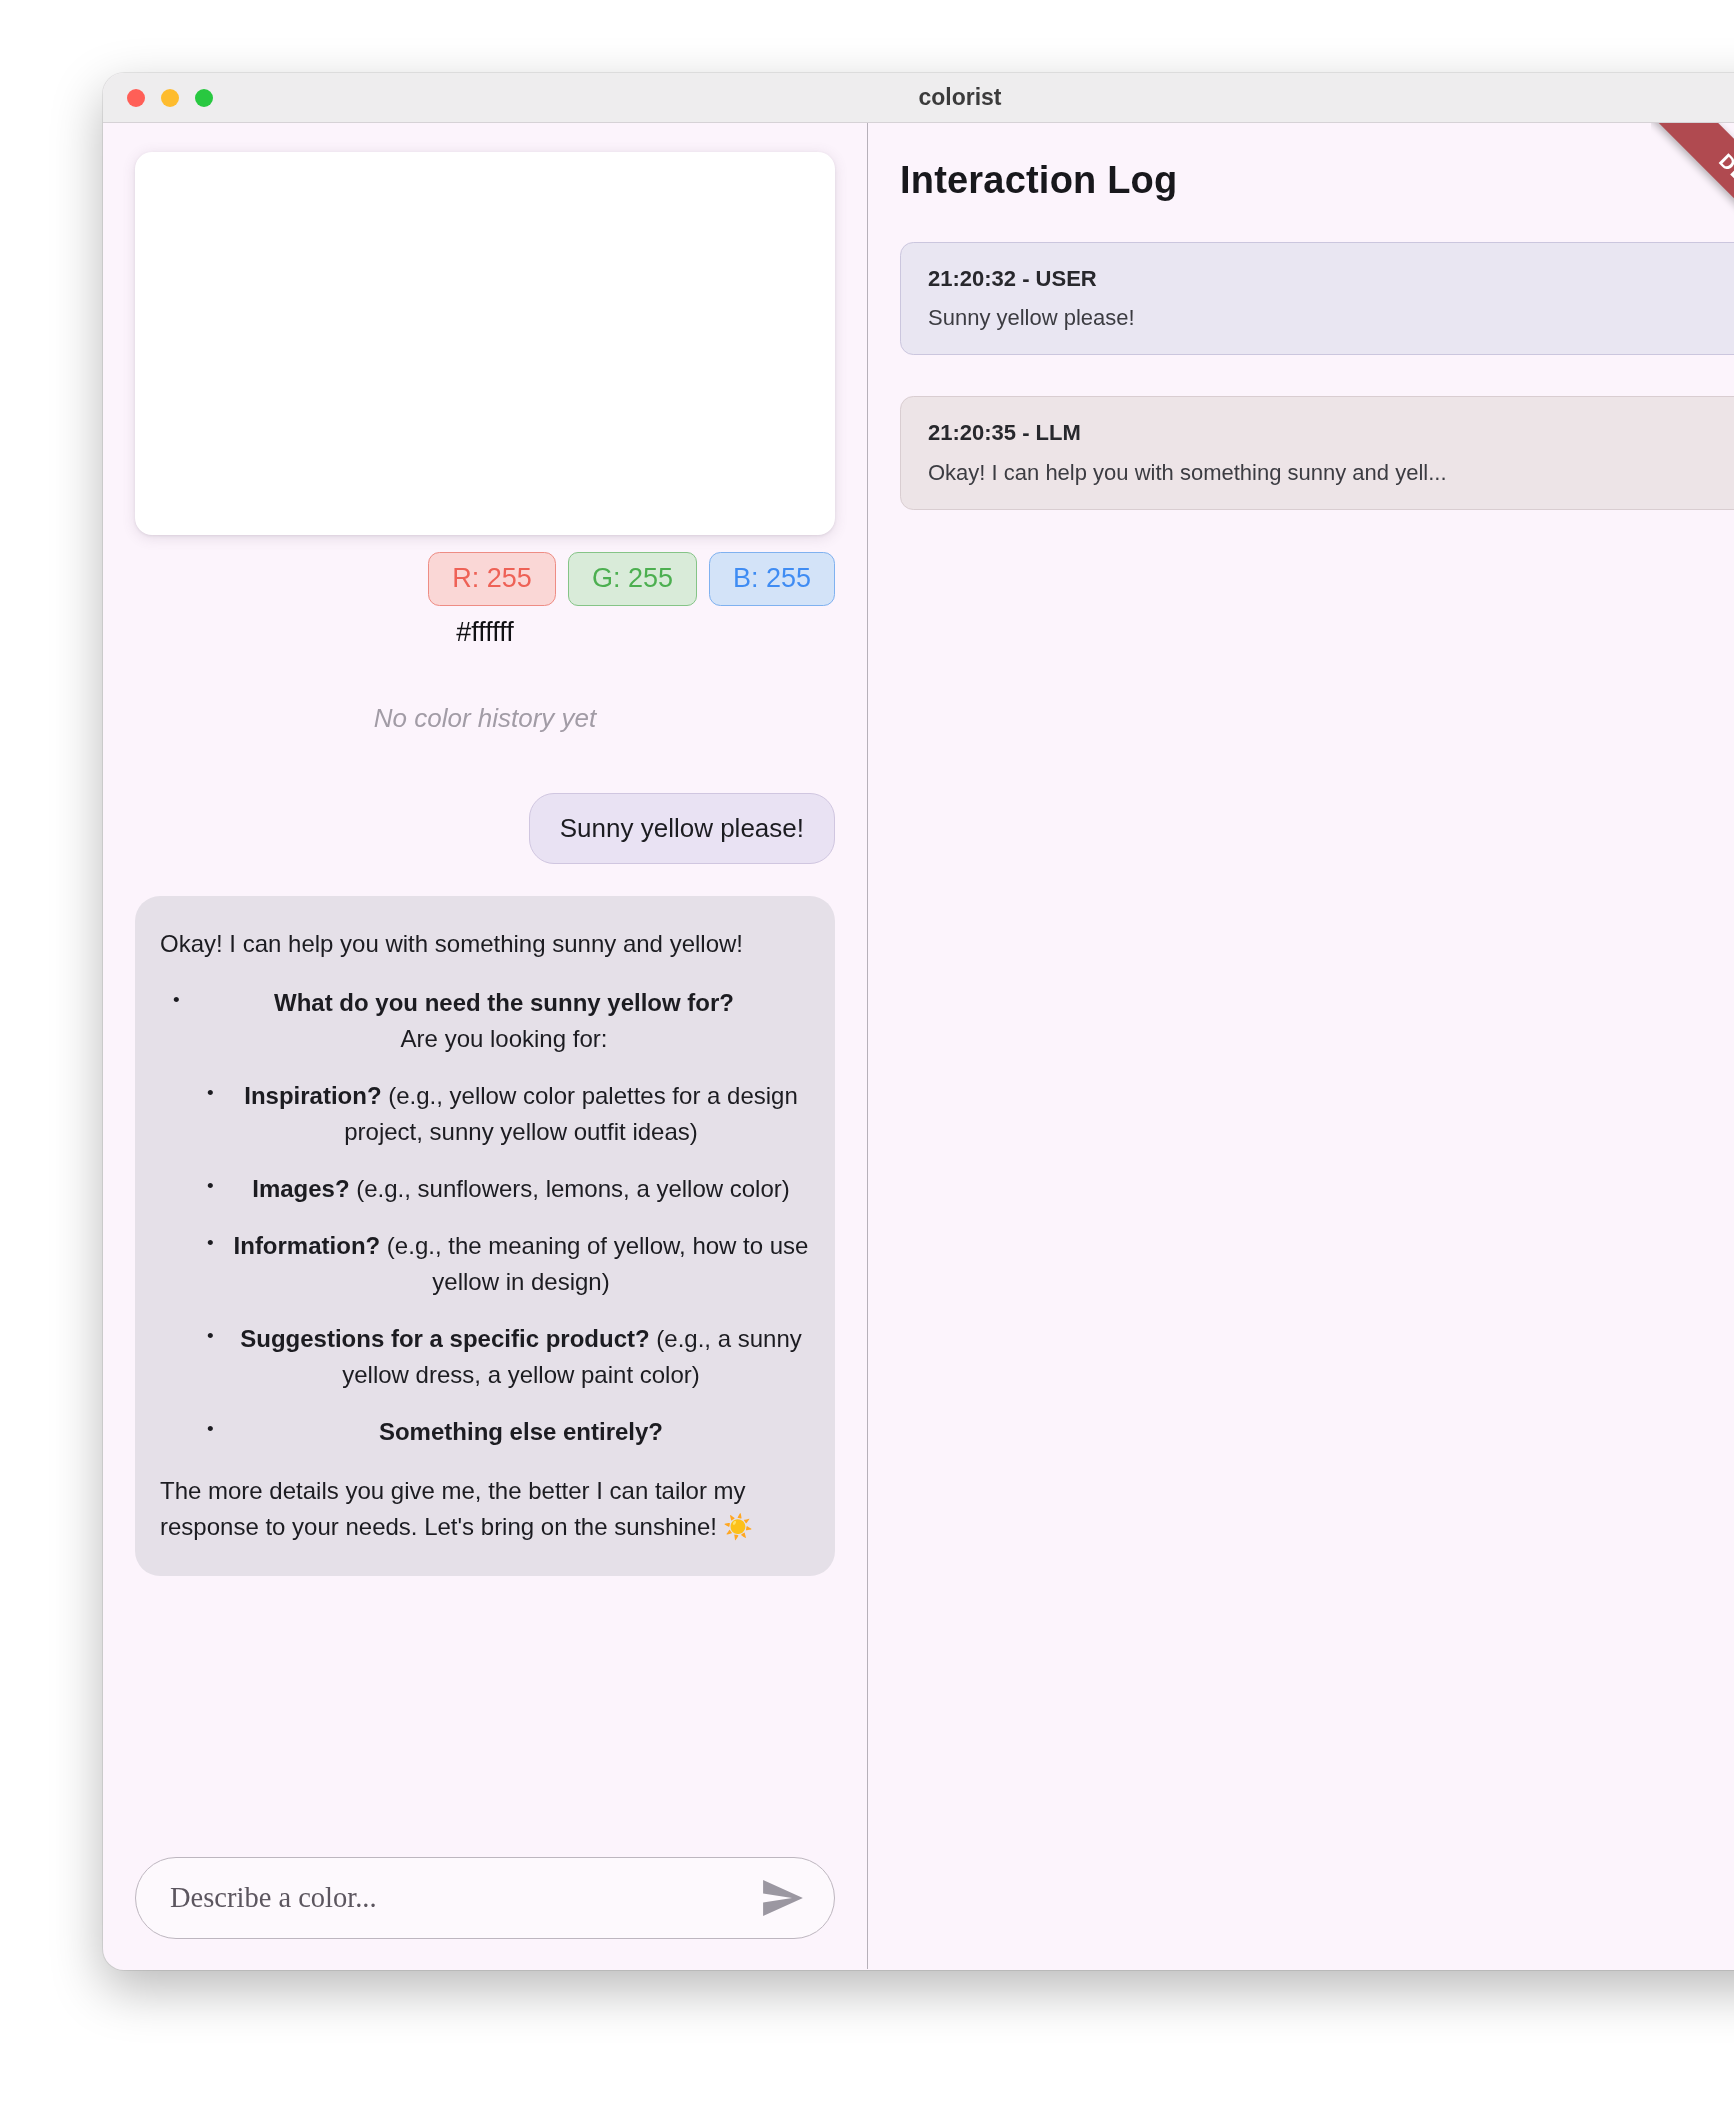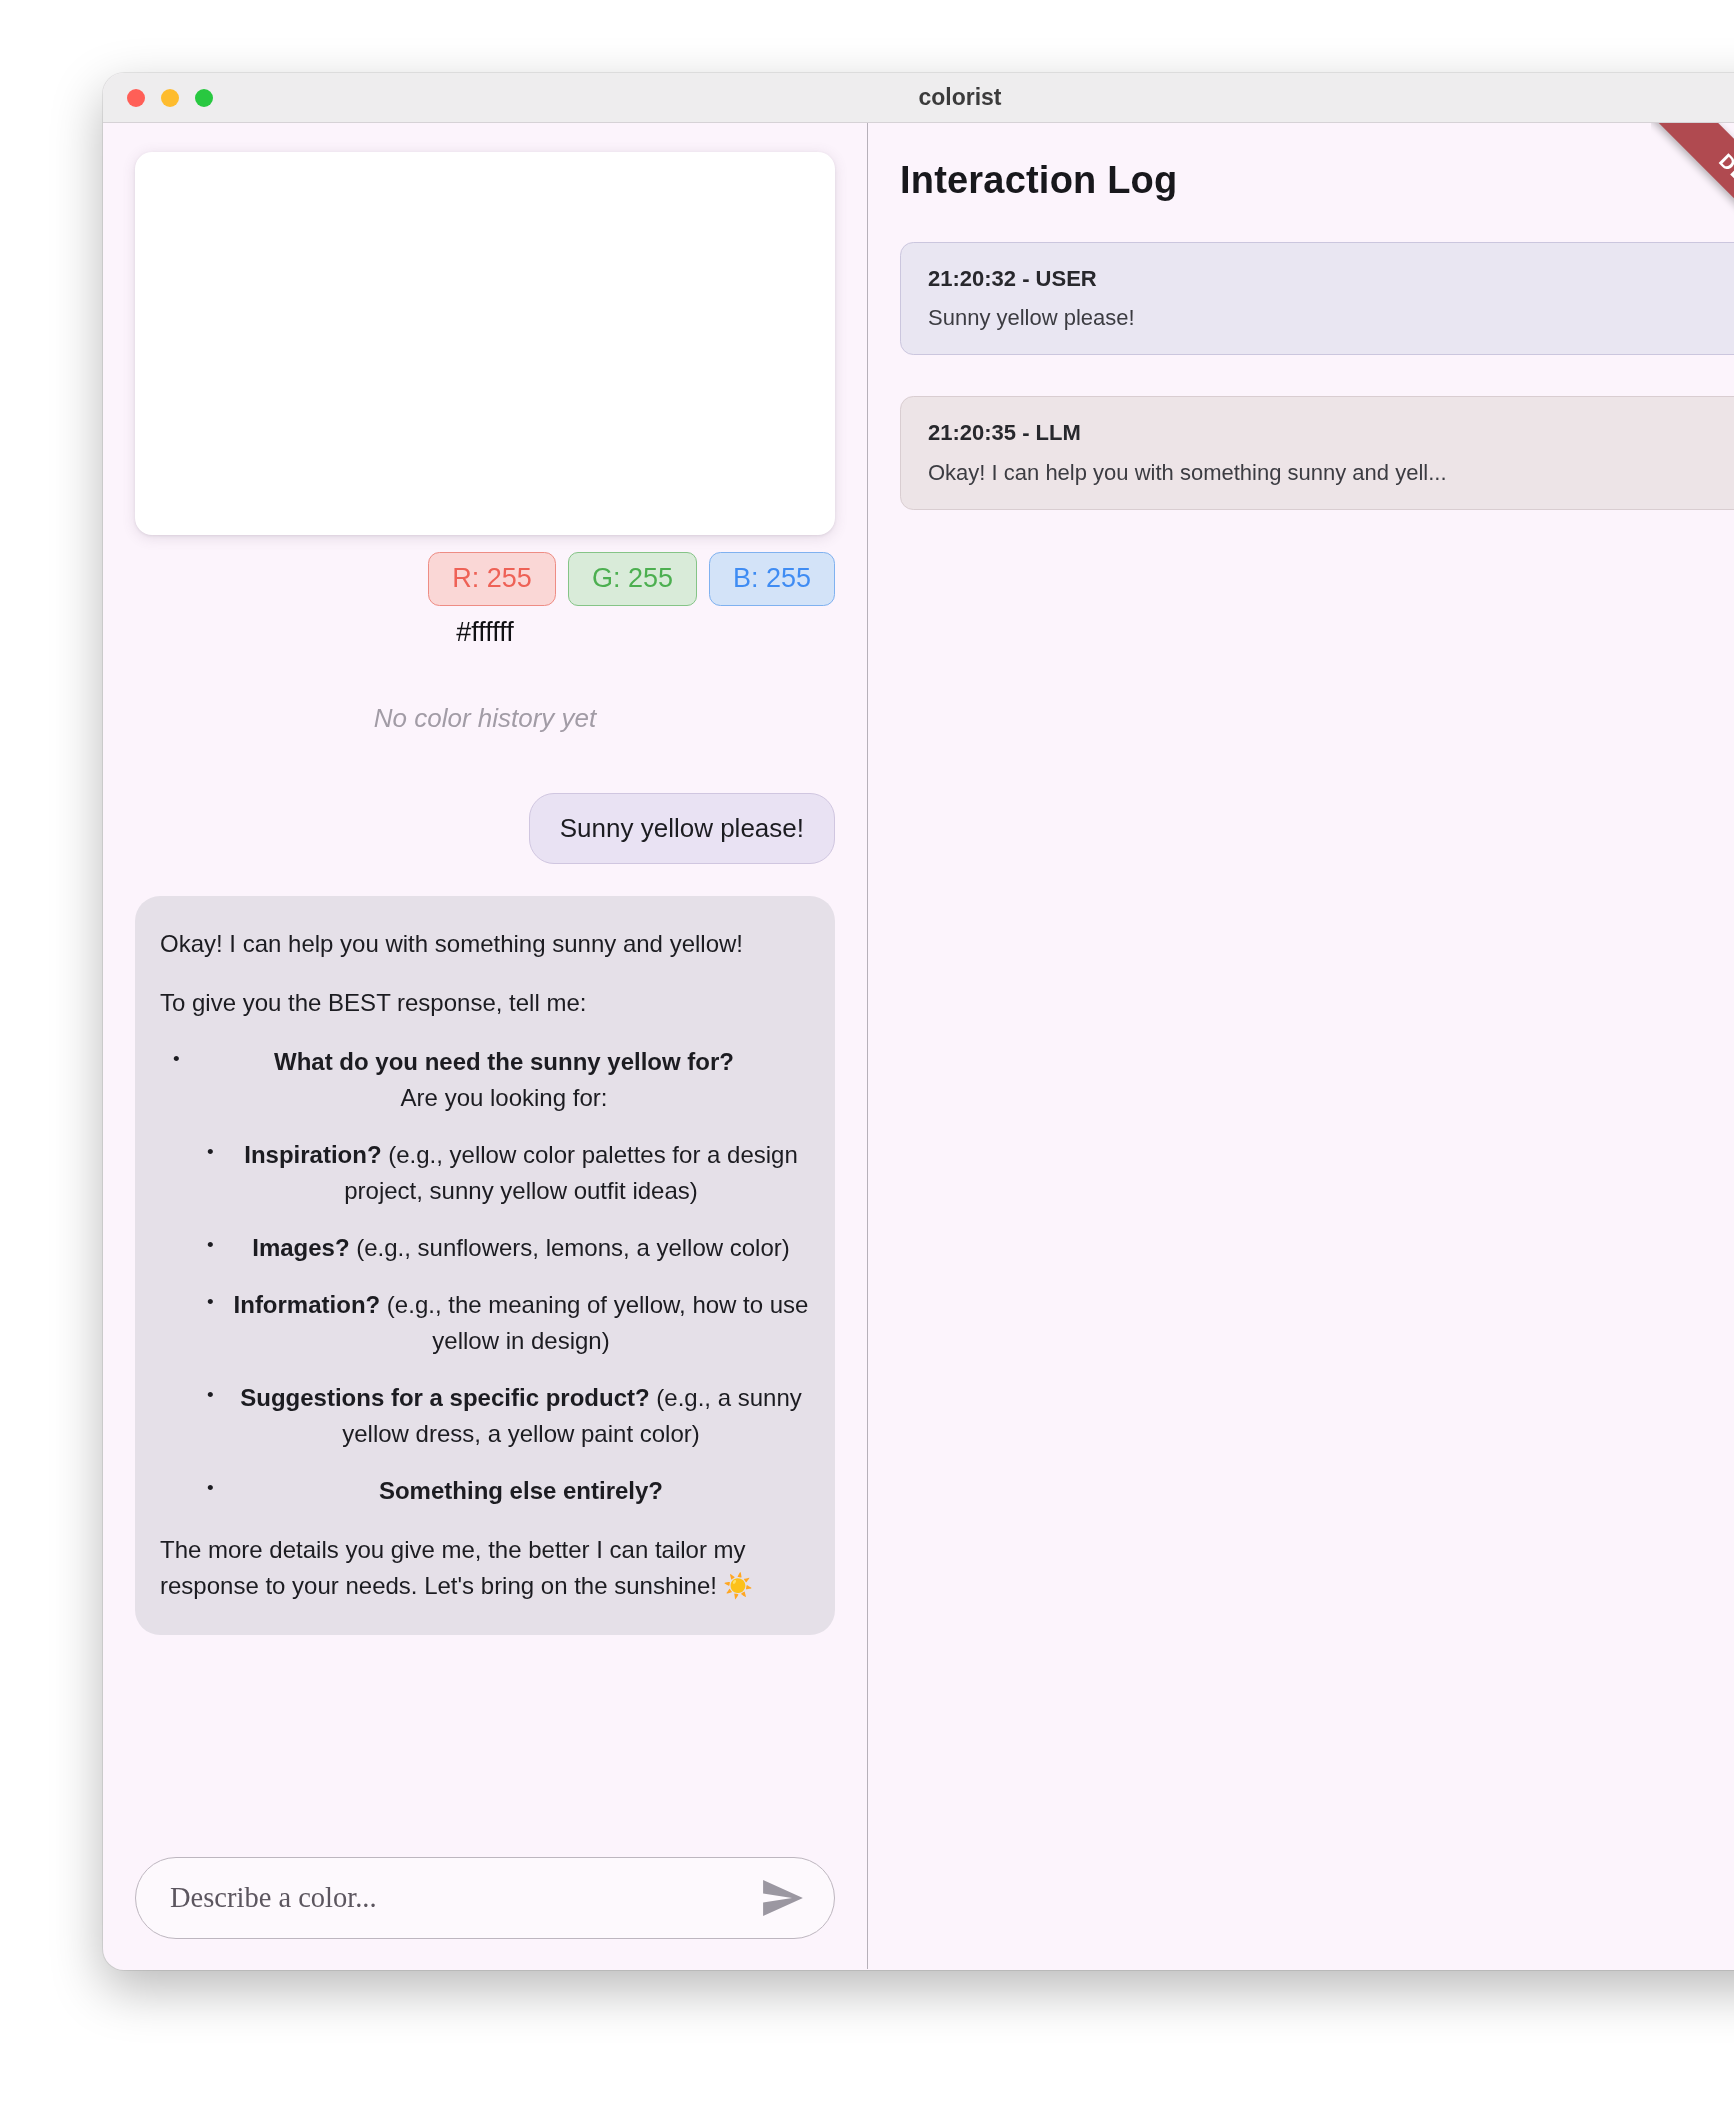--- a/index.html
+++ b/index.html
@@ -119,21 +119,20 @@
       <div class="hex">#ffffff</div>
 
       <div class="history-empty">No color history yet</div>
 
       <div class="chat">
 
         <div class="bubble-user">Sunny yellow please!</div>
 
         <div class="bubble-assistant">
           <p>Okay! I can help you with something sunny and yellow!</p>
-          <p>To give you the BEST response, tell me:</p>
           <ul class="l1">
             <li>
               <span class="bold-lead">What do you need the sunny yellow for?</span>
               <span class="block-rest">Are you looking for:</span>
               <ul class="l2">
                 <li><span class="bold-lead">Inspiration?</span><span> (e.g., yellow color palettes for a design project, sunny yellow outfit ideas)</span></li>
                 <li><span class="bold-lead">Images?</span><span> (e.g., sunflowers, lemons, a yellow color)</span></li>
                 <li><span class="bold-lead">Information?</span><span> (e.g., the meaning of yellow, how to use yellow in design)</span></li>
                 <li><span class="bold-lead">Suggestions for a specific product?</span><span> (e.g., a sunny yellow dress, a yellow paint color)</span></li>
                 <li><span class="bold-lead">Something else entirely?</span><span></span></li>

